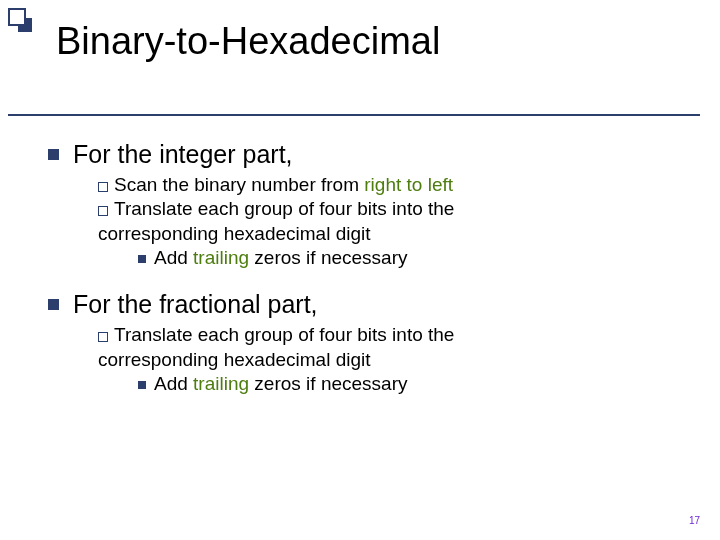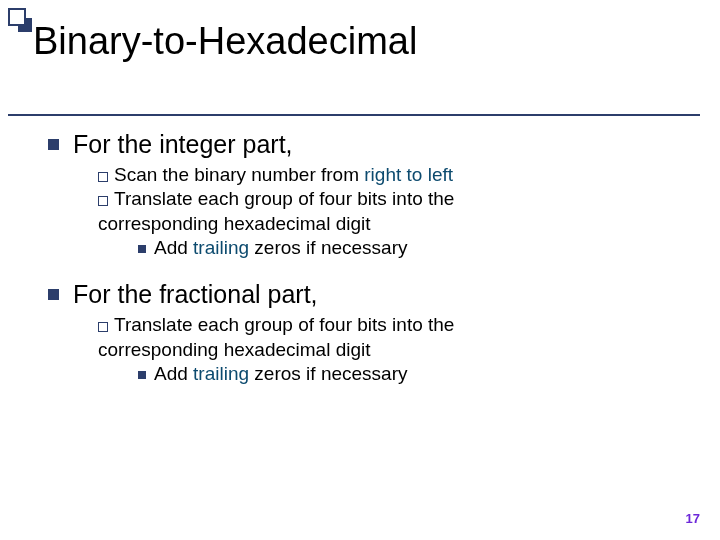--- a/index.html
+++ b/index.html
@@ -37,35 +37,36 @@
     position: absolute;
     top: 114px;
     left: 8px;
     right: 20px;
     height: 2px;
     background: #2c3e6b;
   }
   .title {
     position: absolute;
     top: 20px;
-    left: 33px;
+    left: 56px;
     font-size: 38px;
     line-height: 1.15;
     color: #000;
     font-weight: 400;
   }
   .content {
     position: absolute;
     top: 130px;
     left: 48px;
     right: 30px;
   }
   .l1 {
     display: flex;
     align-items: flex-start;
+    margin-top: 10px;
     margin-bottom: 4px;
   }
   .l1 .bullet-sq {
     width: 11px;
     height: 11px;
     background: #2c3e6b;
     margin-top: 9px;
     margin-right: 14px;
     flex: 0 0 auto;
   }
@@ -97,27 +98,27 @@
     line-height: 1.28;
   }
   .l3 .mini-sq {
     display: inline-block;
     width: 8px;
     height: 8px;
     background: #2c3e6b;
     margin-right: 8px;
     vertical-align: 1px;
   }
-  .red { color: #0c4a6e; }
+  .red { color: #4d7c0f; }
   .page-num {
     position: absolute;
     bottom: 14px;
     right: 20px;
-    font-size: 13px;
-    font-weight: bold;
+    font-size: 10px;
+    font-weight: normal;
     color: #6d28d9;
   }
 </style>
 </head>
 <body>
 
 <div class="corner-deco">
   <div class="sq-fill"></div>
   <div class="sq-outline"></div>
 </div>

